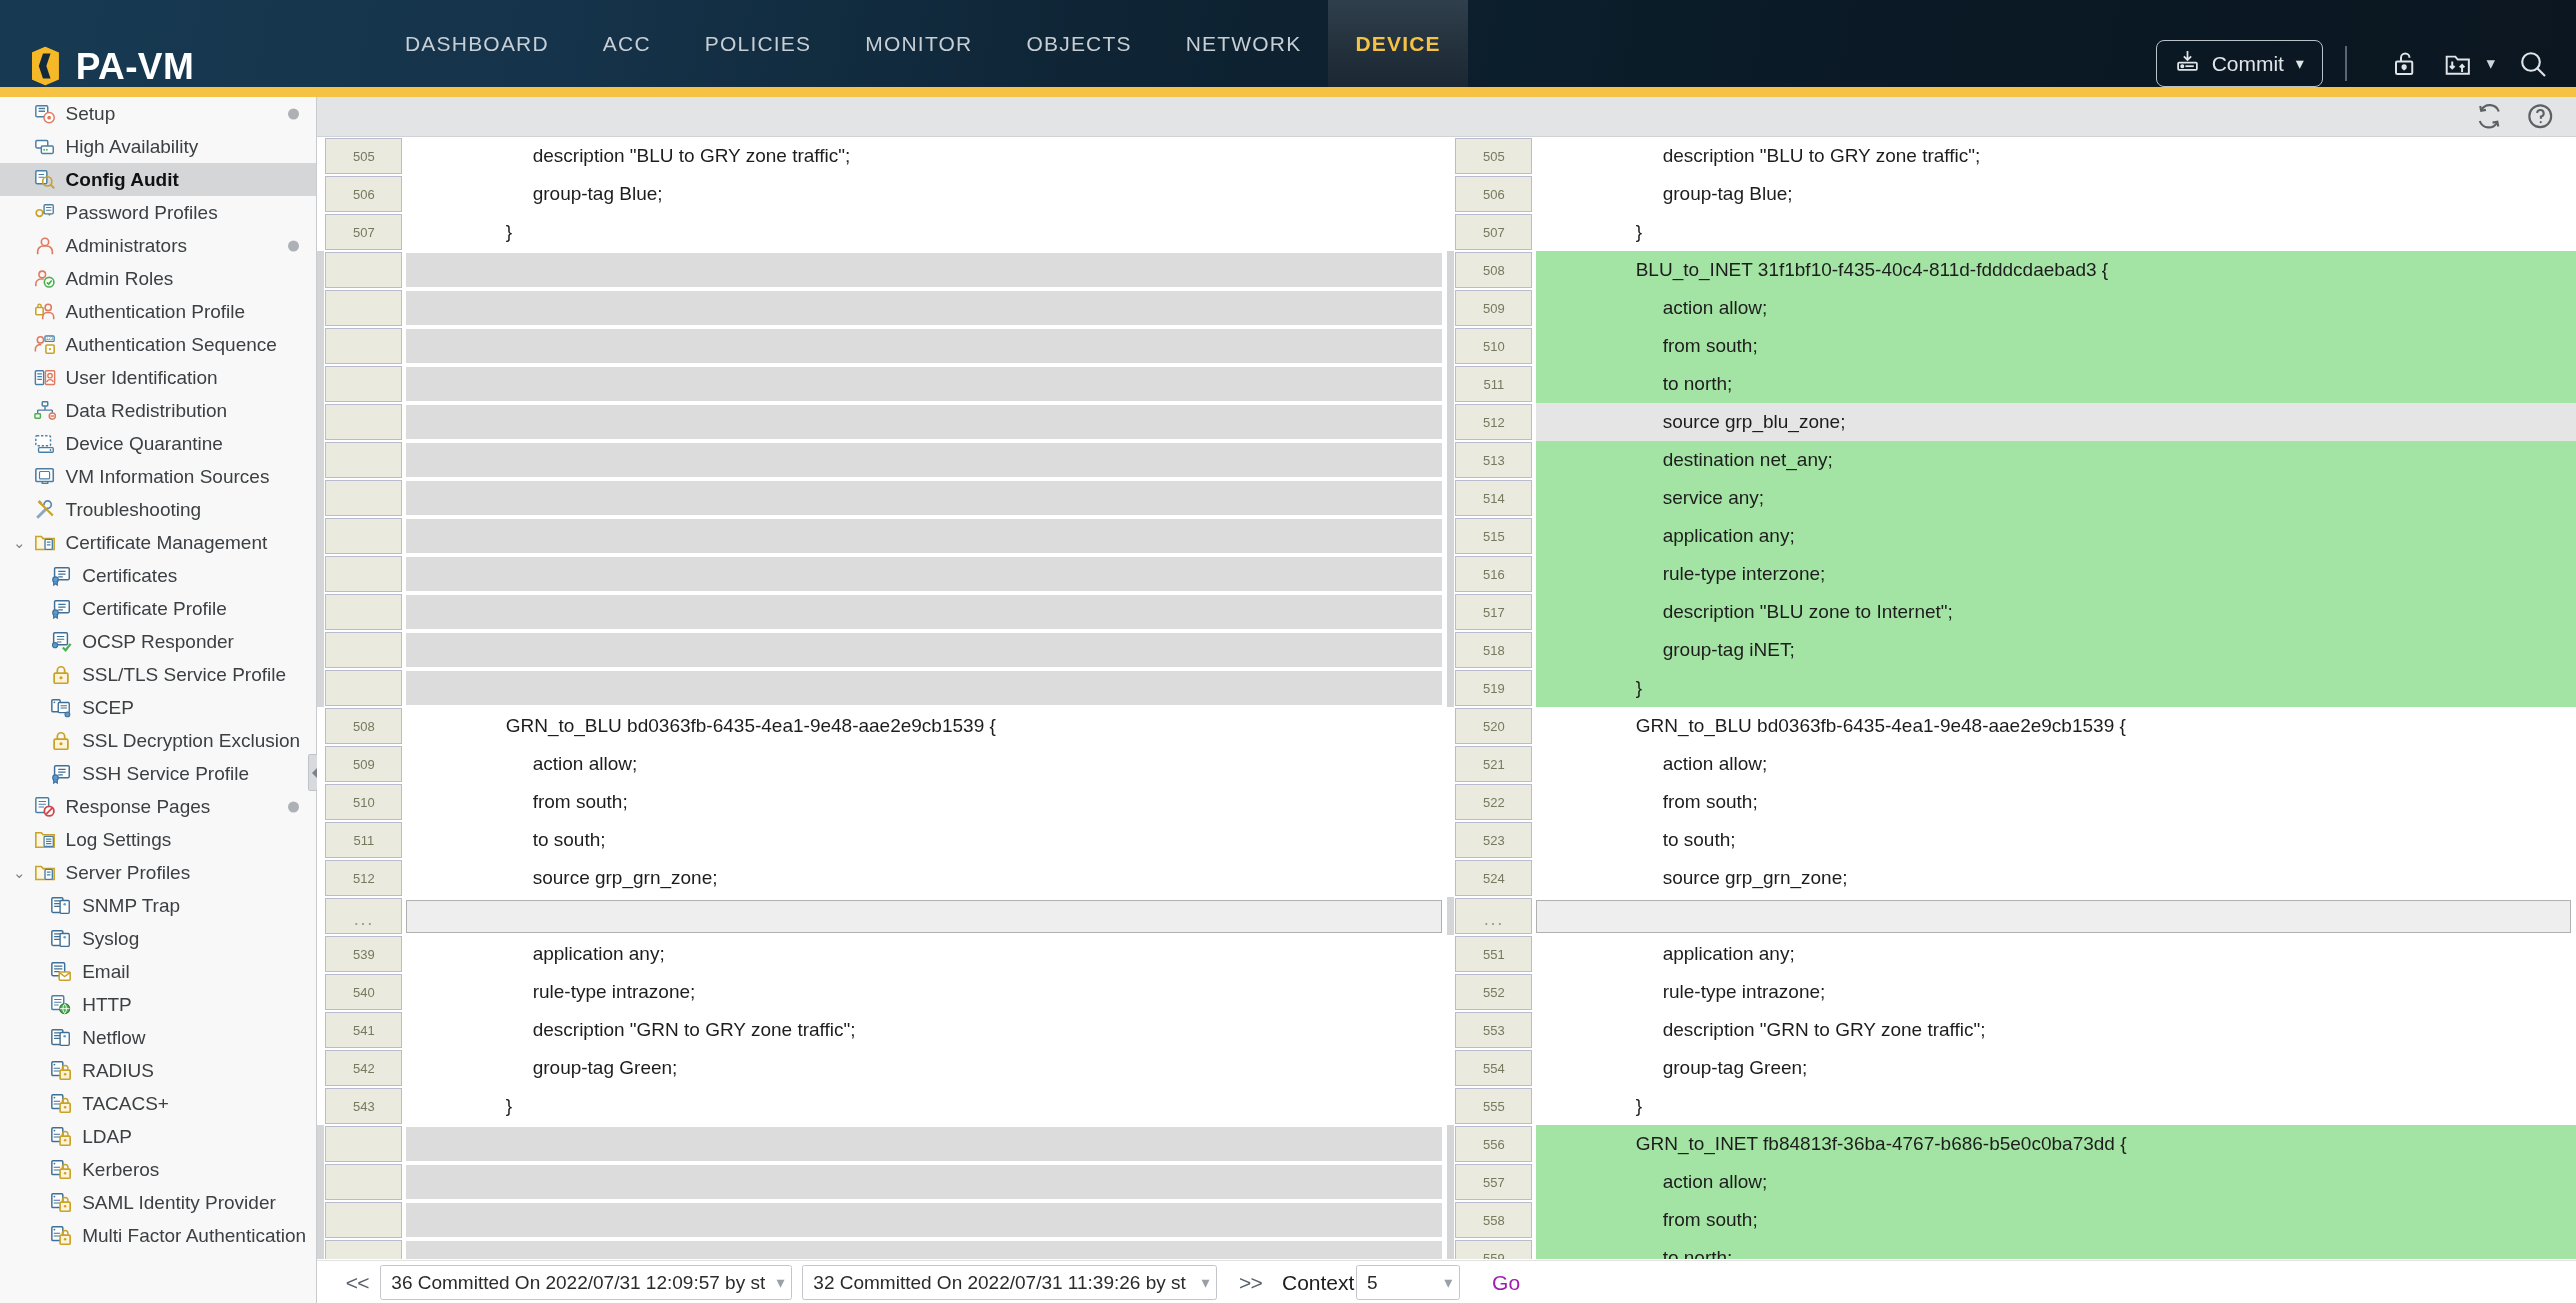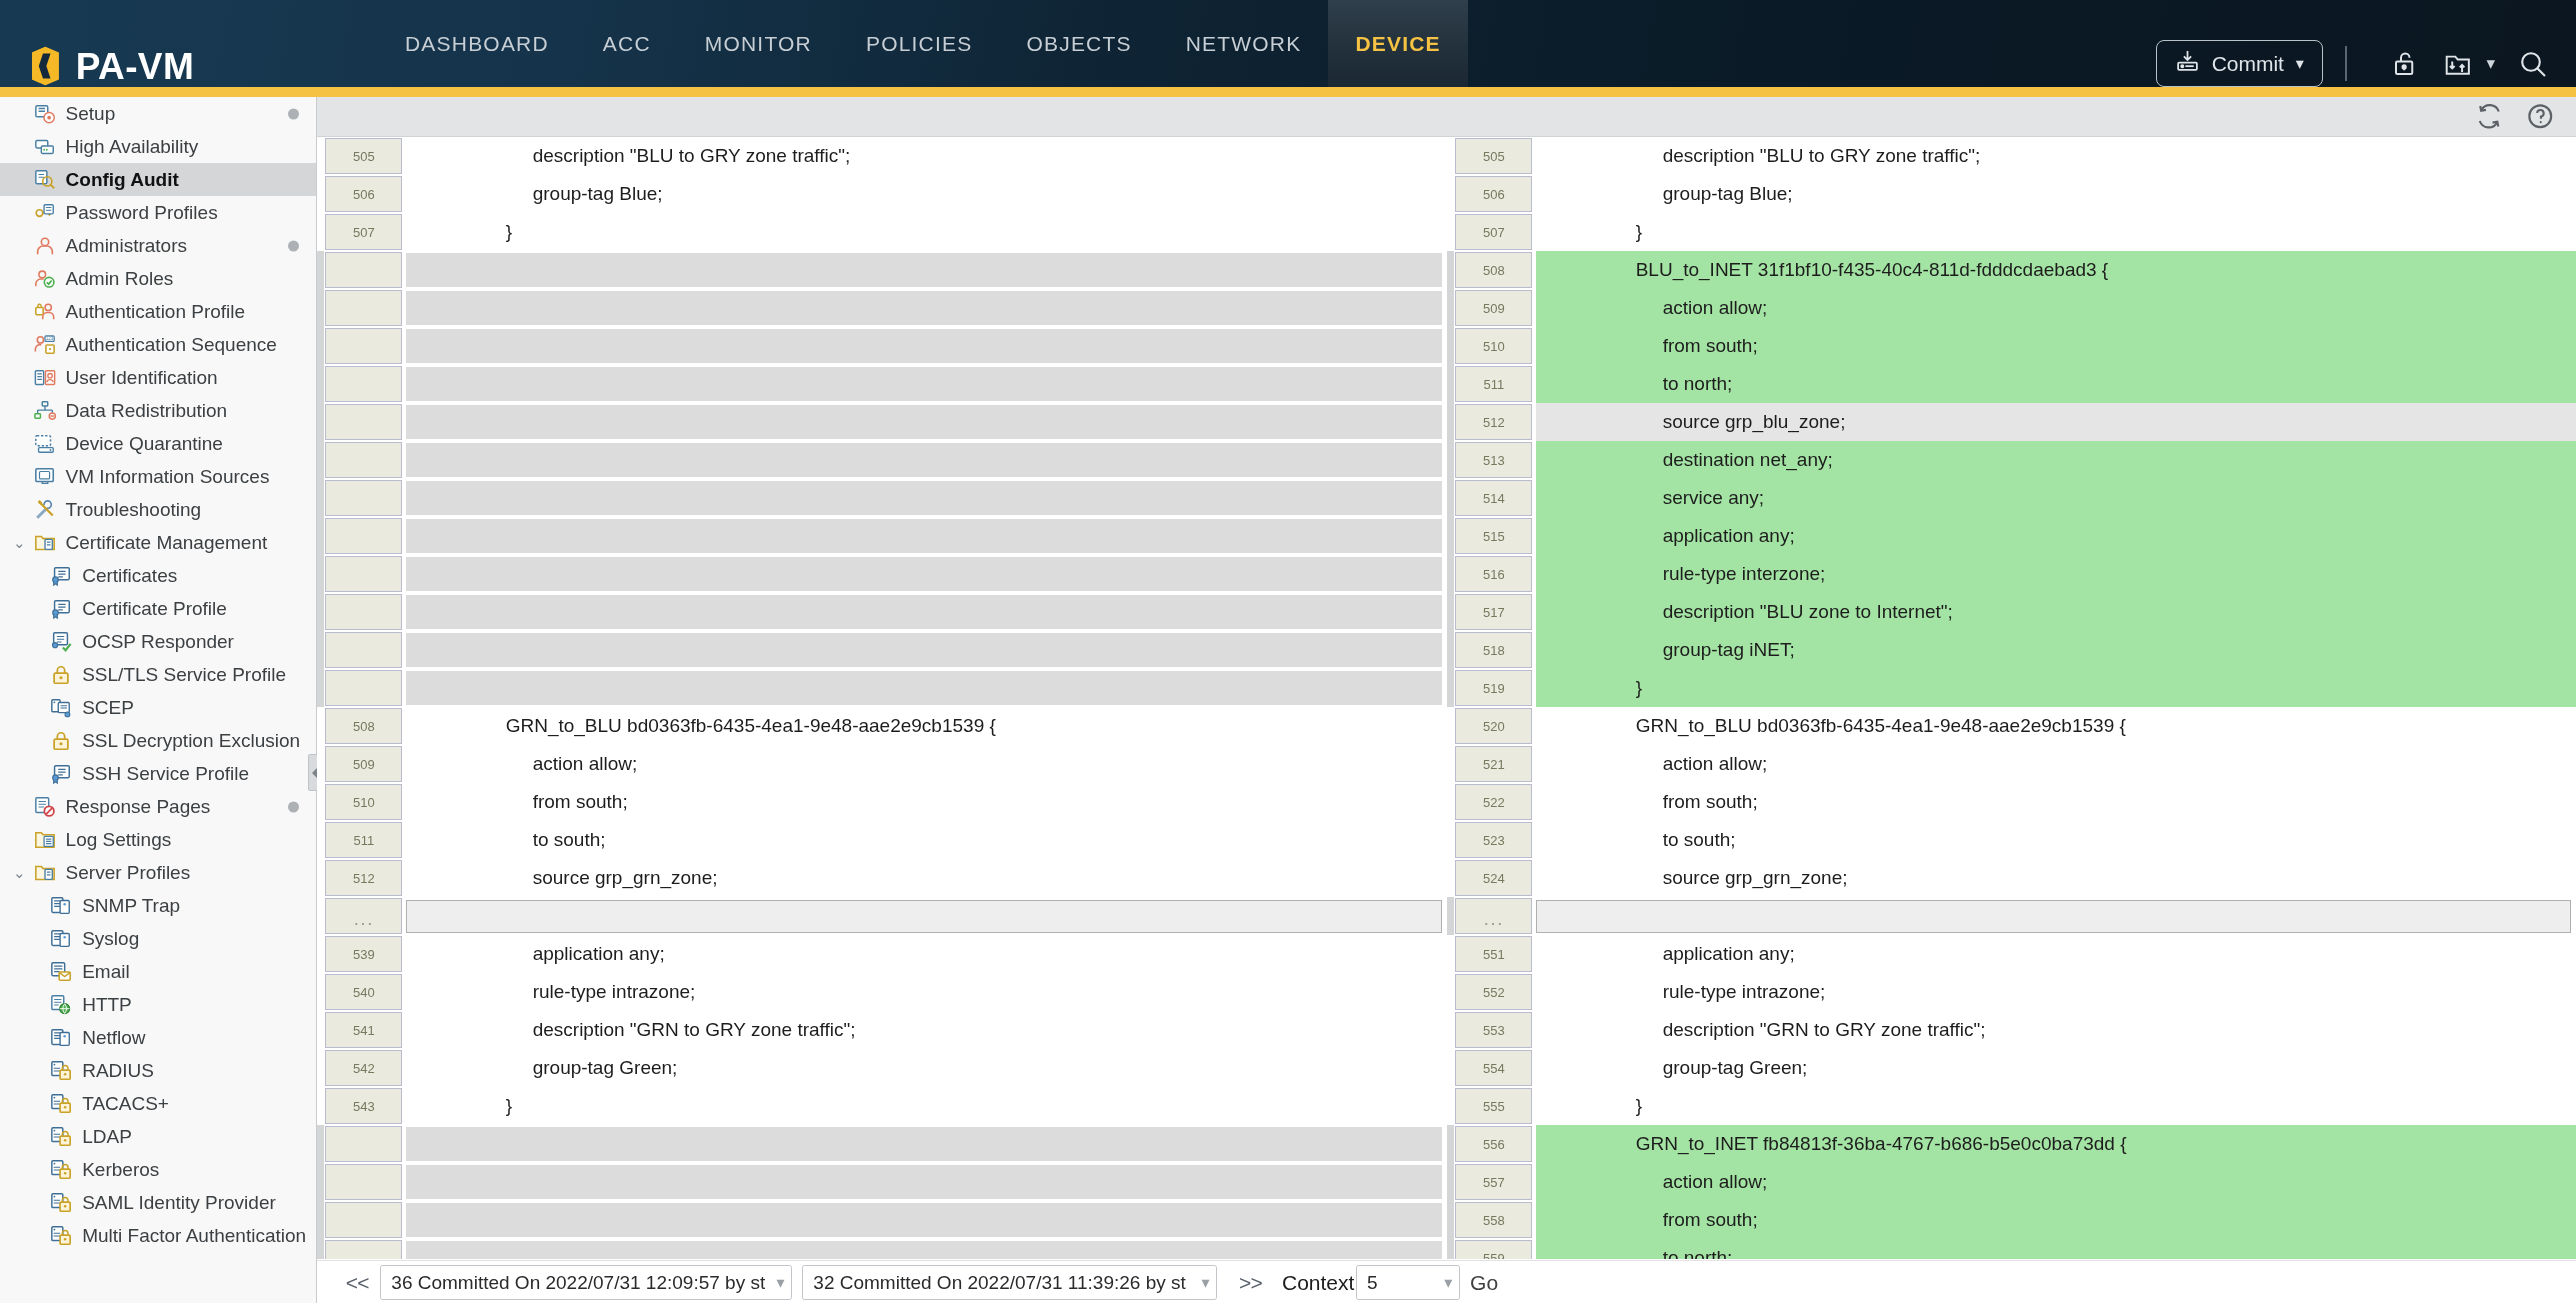--- a/index.html
+++ b/index.html
@@ -129,21 +129,21 @@
     display: flex; align-items: center; padding: 0 6.7px 0 10px;
     font-size: 19px; color: #2b2b2b; cursor: pointer; margin-right: 10px;
     white-space: nowrap;
   }
   .selectbox .sb-label { overflow: hidden; }
   .selectbox .sb-caret { margin-left: auto; padding-left: 11.7px; color: #9aa0a6; font-size: 16px; }
   #sel-left  { width: 412px; }
   #sel-right { width: 415px; }
   #sel-ctx   { width: 104px; }
   #footer .ctx-label { font-size: 21px; color: #1c1c1c; margin: 0 1.7px 0 8.4px; }
-  #footer .go-btn { font-size: 21px; color: #404040; cursor: pointer; }
+  #footer .go-btn { font-size: 21px; color: #a21caf; margin-left: 22px; cursor: pointer; }
 
   
   #side-handle {
     position: absolute; left: 308px; top: 754px; width: 11.7px; height: 37px;
     background: #d8dadd; border: 0.8px solid #bfc3c7; border-radius: 1.7px; cursor: pointer;
   }
   #side-handle:after{
     content:""; position:absolute; left:2.5px; top:12.6px;
     border-top:5px solid transparent; border-bottom:5px solid transparent;
     border-right:5.9px solid #7c8288;
@@ -160,22 +160,22 @@
         <path d="M22 2 L22 48 L6 41 L6 9 Z" fill="#f5b827"></path>
         <path d="M19 10 L14 25 L19 40 L28 40 L23 25 L28 10 Z" fill="#132a3c"></path>
       </svg>
     </span>
     <span class="brandtext">PA-VM</span>
   </div>
 
   <div id="navtabs">
       <div class="navtab">DASHBOARD</div>
       <div class="navtab">ACC</div>
+      <div class="navtab">POLICIES</div>
       <div class="navtab">MONITOR</div>
-      <div class="navtab">POLICIES</div>
       <div class="navtab">OBJECTS</div>
       <div class="navtab">NETWORK</div>
       <div class="navtab active">DEVICE</div>
     </div>
 
   <div id="navright">
     <div id="commit-btn">
       <span>
         <svg width="25" height="25" viewBox="0 0 24 24" fill="none" stroke="#dfe4e8" stroke-width="1.7">
           <path d="M12 2 L12 10 M8.5 7 L12 10.5 L15.5 7"></path>

